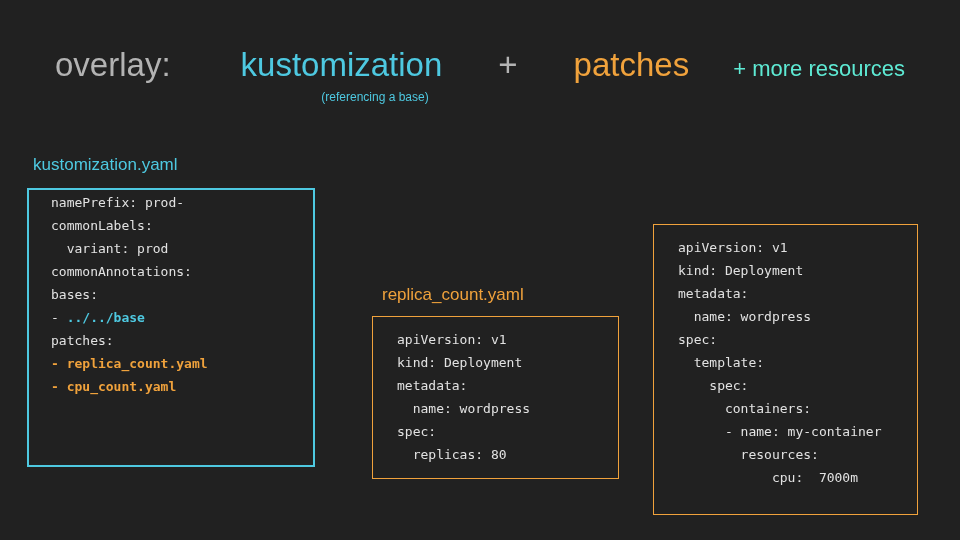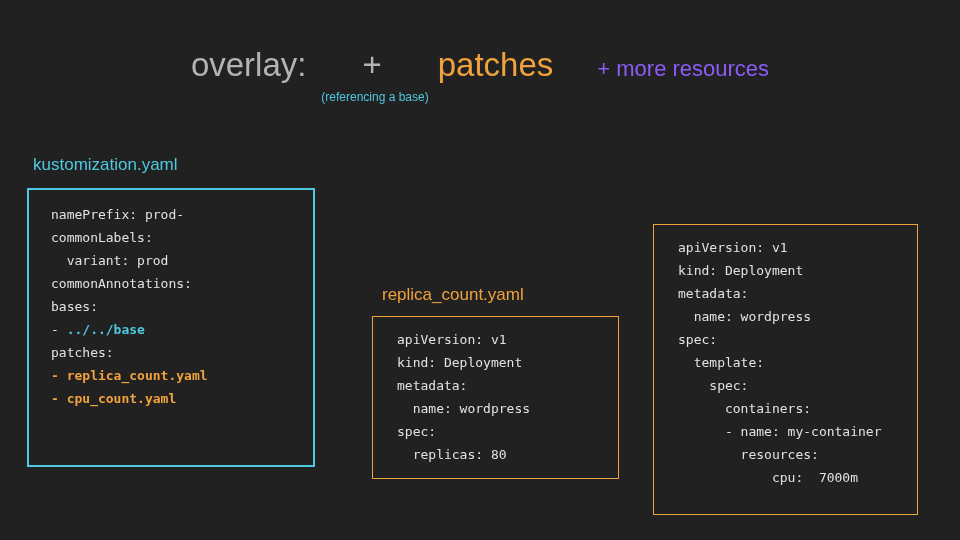--- a/index.html
+++ b/index.html
@@ -11,21 +11,21 @@
   .title-row{
     position:absolute;left:0;top:46px;width:960px;
     display:flex;justify-content:center;align-items:baseline;
     white-space:nowrap;
     gap:44px;
   }
   .t-gray{color:#b3b3b3;font-size:33px;}
   .t-cyan{color:#4ec9e1;font-size:33px;margin-left:26px;}
   .t-plus{color:#b3b3b3;font-size:33px;margin-left:12px;}
   .t-orange{color:#f0a23c;font-size:33px;margin-left:12px;}
-  .t-orange-small{color:#8b5cf6;font-size:22px;margin-left:0;}
+  .t-orange-small{color:#5eead4;font-size:22px;margin-left:0;}
   .subtitle{
     position:absolute;left:375px;top:90px;transform:translateX(-50%);
     color:#4ec9e1;font-size:12px;white-space:nowrap;
   }
   
   .file-label{position:absolute;font-size:17px;white-space:nowrap;}
   .label-cyan{color:#4ec9e1;}
   .label-orange{color:#f0a23c;}
   .code-box{
     position:absolute;box-sizing:border-box;background:#212121;
@@ -33,33 +33,34 @@
   .box-cyan{border:2px solid #4ec9e1;}
   .box-orange{border:1.5px solid #f0a23c;}
   .code-line{
     font-family:"DejaVu Sans Mono","Liberation Mono",monospace;
     font-size:13px;line-height:23px;color:#e2e2e2;white-space:pre;
   }
   .hl-cyan{color:#4ec9e1;font-weight:bold;}
   .hl-orange{color:#f0a23c;font-weight:bold;}
 
   #kustomization-label{left:33px;top:155px;}
-  #kustomization-box{left:27px;top:188px;width:288px;height:279px;padding:13px 0 0 22px;}
+  #kustomization-box{left:27px;top:188px;width:288px;height:279px;padding:1px 0 0 22px;}
   #replica-label{left:382px;top:285px;}
   #replica-box{left:372px;top:316px;width:247px;height:163px;padding:11px 0 0 24px;}
   #cpu-label{left:663px;top:194px;}
   #cpu-box{left:653px;top:224px;width:265px;height:291px;padding:11px 0 0 24px;}
 </style>
 </head>
 <body>
 
 <div class="slide">
 
   <div class="title-row">
     <span class="t-gray">overlay:</span>
+    <span class="t-cyan">kustomization</span>
     <span class="t-plus">+</span>
     <span class="t-orange">patches</span>
     <span class="t-orange-small">+ more resources</span>
   </div>
   <div class="subtitle">(referencing a base)</div>
 
   <div id="kustomization-label" class="file-label label-cyan">kustomization.yaml</div>
   <div id="kustomization-box" class="code-box box-cyan">
     <div class="code-line"><span>namePrefix: prod-</span></div>
     <div class="code-line"><span>commonLabels:</span></div>

